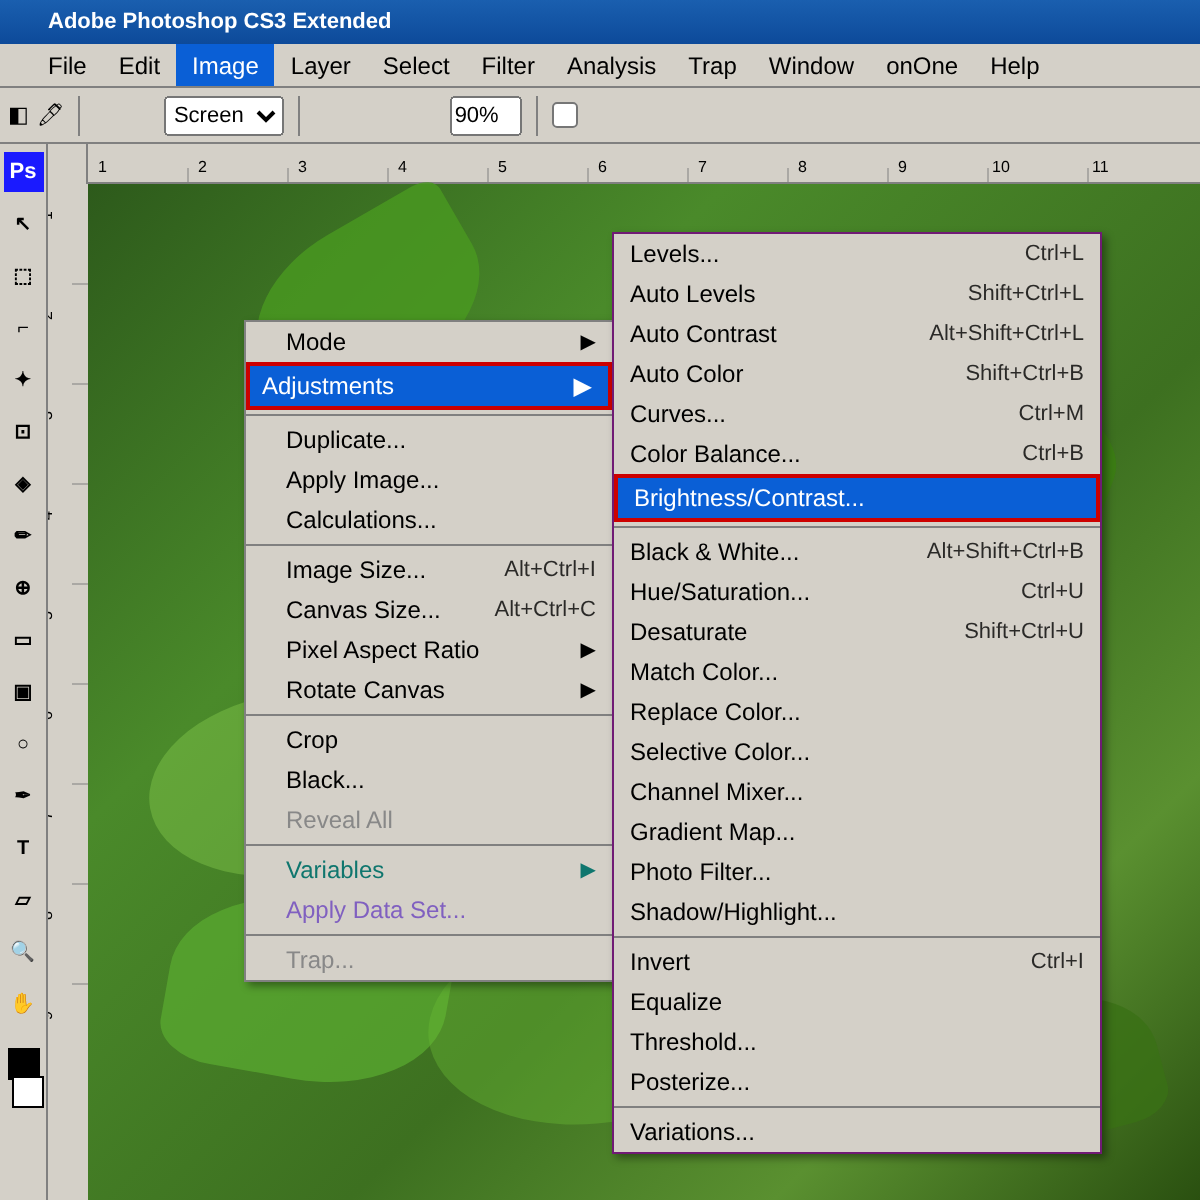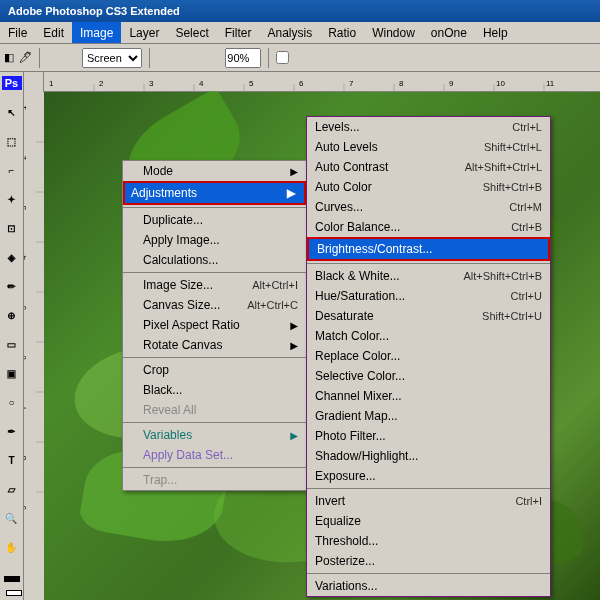--- a/index.html
+++ b/index.html
@@ -13,32 +13,33 @@
       position: relative;
     }
 
     
     .title-bar {
       background: linear-gradient(to bottom, #1a5faf, #0d4a9a);
       color: white;
       height: 22px;
       display: flex;
       align-items: center;
-      padding: 0 8px;
+      padding: 0 24px;
       font-size: 11px;
       font-weight: bold;
     }
 
     
     .menu-bar {
       background: #d4d0c8;
       height: 22px;
       display: flex;
       align-items: center;
       border-bottom: 1px solid #808080;
+      padding-left: 16px;
     }
     .menu-bar-item {
       padding: 2px 8px;
       cursor: pointer;
       font-size: 12px;
       color: #000;
       height: 100%;
       display: flex;
       align-items: center;
     }
@@ -88,21 +89,21 @@
 
     
     .left-toolbar {
       width: 24px;
       background: #d4d0c8;
       border-right: 1px solid #808080;
       display: flex;
       flex-direction: column;
       align-items: center;
       padding: 4px 2px;
-      gap: 16px;
+      gap: 6px;
     }
     .tool-btn {
       width: 20px;
       height: 20px;
       background: #d4d0c8;
       border: 1px solid transparent;
       display: flex;
       align-items: center;
       justify-content: center;
       cursor: pointer;
@@ -308,21 +309,21 @@
 </div>
 
 <div class="menu-bar">
   <div class="menu-bar-item">File</div>
   <div class="menu-bar-item">Edit</div>
   <div class="menu-bar-item active">Image</div>
   <div class="menu-bar-item">Layer</div>
   <div class="menu-bar-item">Select</div>
   <div class="menu-bar-item">Filter</div>
   <div class="menu-bar-item">Analysis</div>
-  <div class="menu-bar-item">Ratio</div>
+  <div class="menu-bar-item">Trap</div>
   <div class="menu-bar-item">Window</div>
   <div class="menu-bar-item">onOne</div>
   <div class="menu-bar-item">Help</div>
 </div>
 
 <div class="toolbar">
   <span>◧</span>
   <span>🖊</span>
   <div class="toolbar-sep"></div>
   <span class="toolbar-label">Mode:</span>
@@ -556,23 +557,20 @@
         </div>
         <div class="sub-item">
           <span>Gradient Map...</span>
         </div>
         <div class="sub-item">
           <span>Photo Filter...</span>
         </div>
         <div class="sub-item">
           <span>Shadow/Highlight...</span>
         </div>
-        <div class="sub-item">
-          <span>Exposure...</span>
-        </div>
         <div class="menu-sep"></div>
         <div class="sub-item">
           <span>Invert</span>
           <span class="shortcut">Ctrl+I</span>
         </div>
         <div class="sub-item">
           <span>Equalize</span>
         </div>
         <div class="sub-item">
           <span>Threshold...</span>

